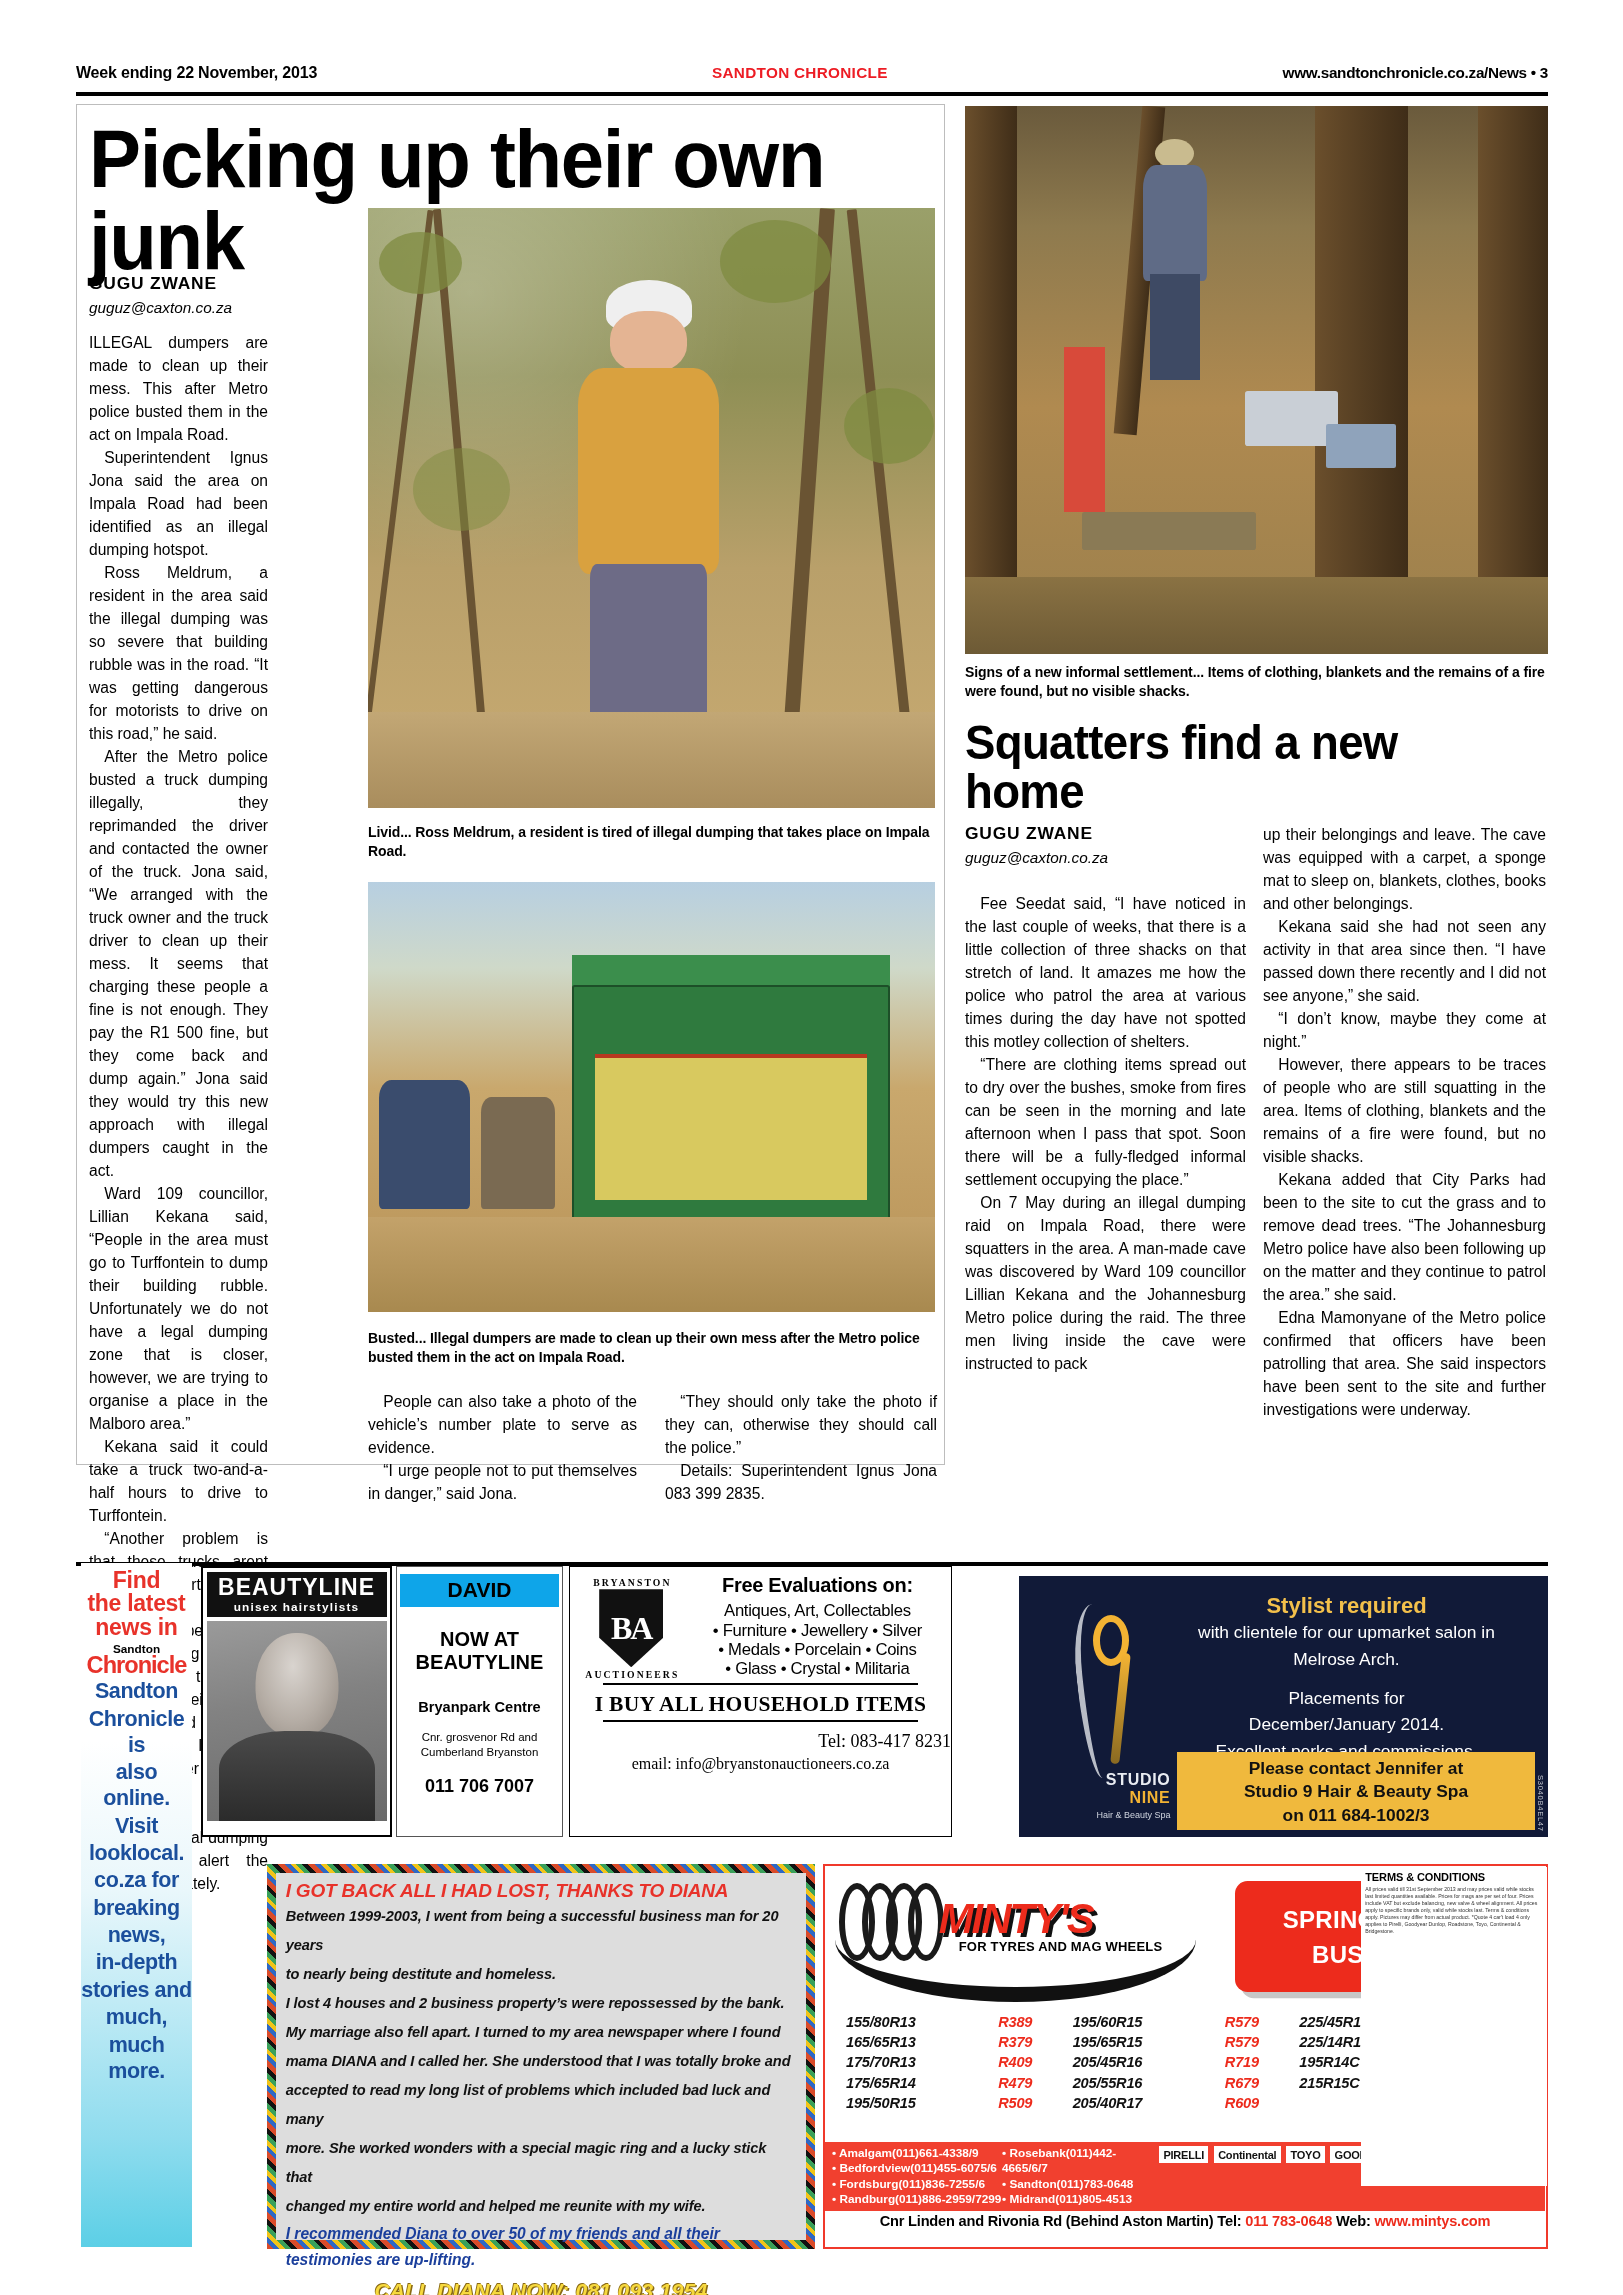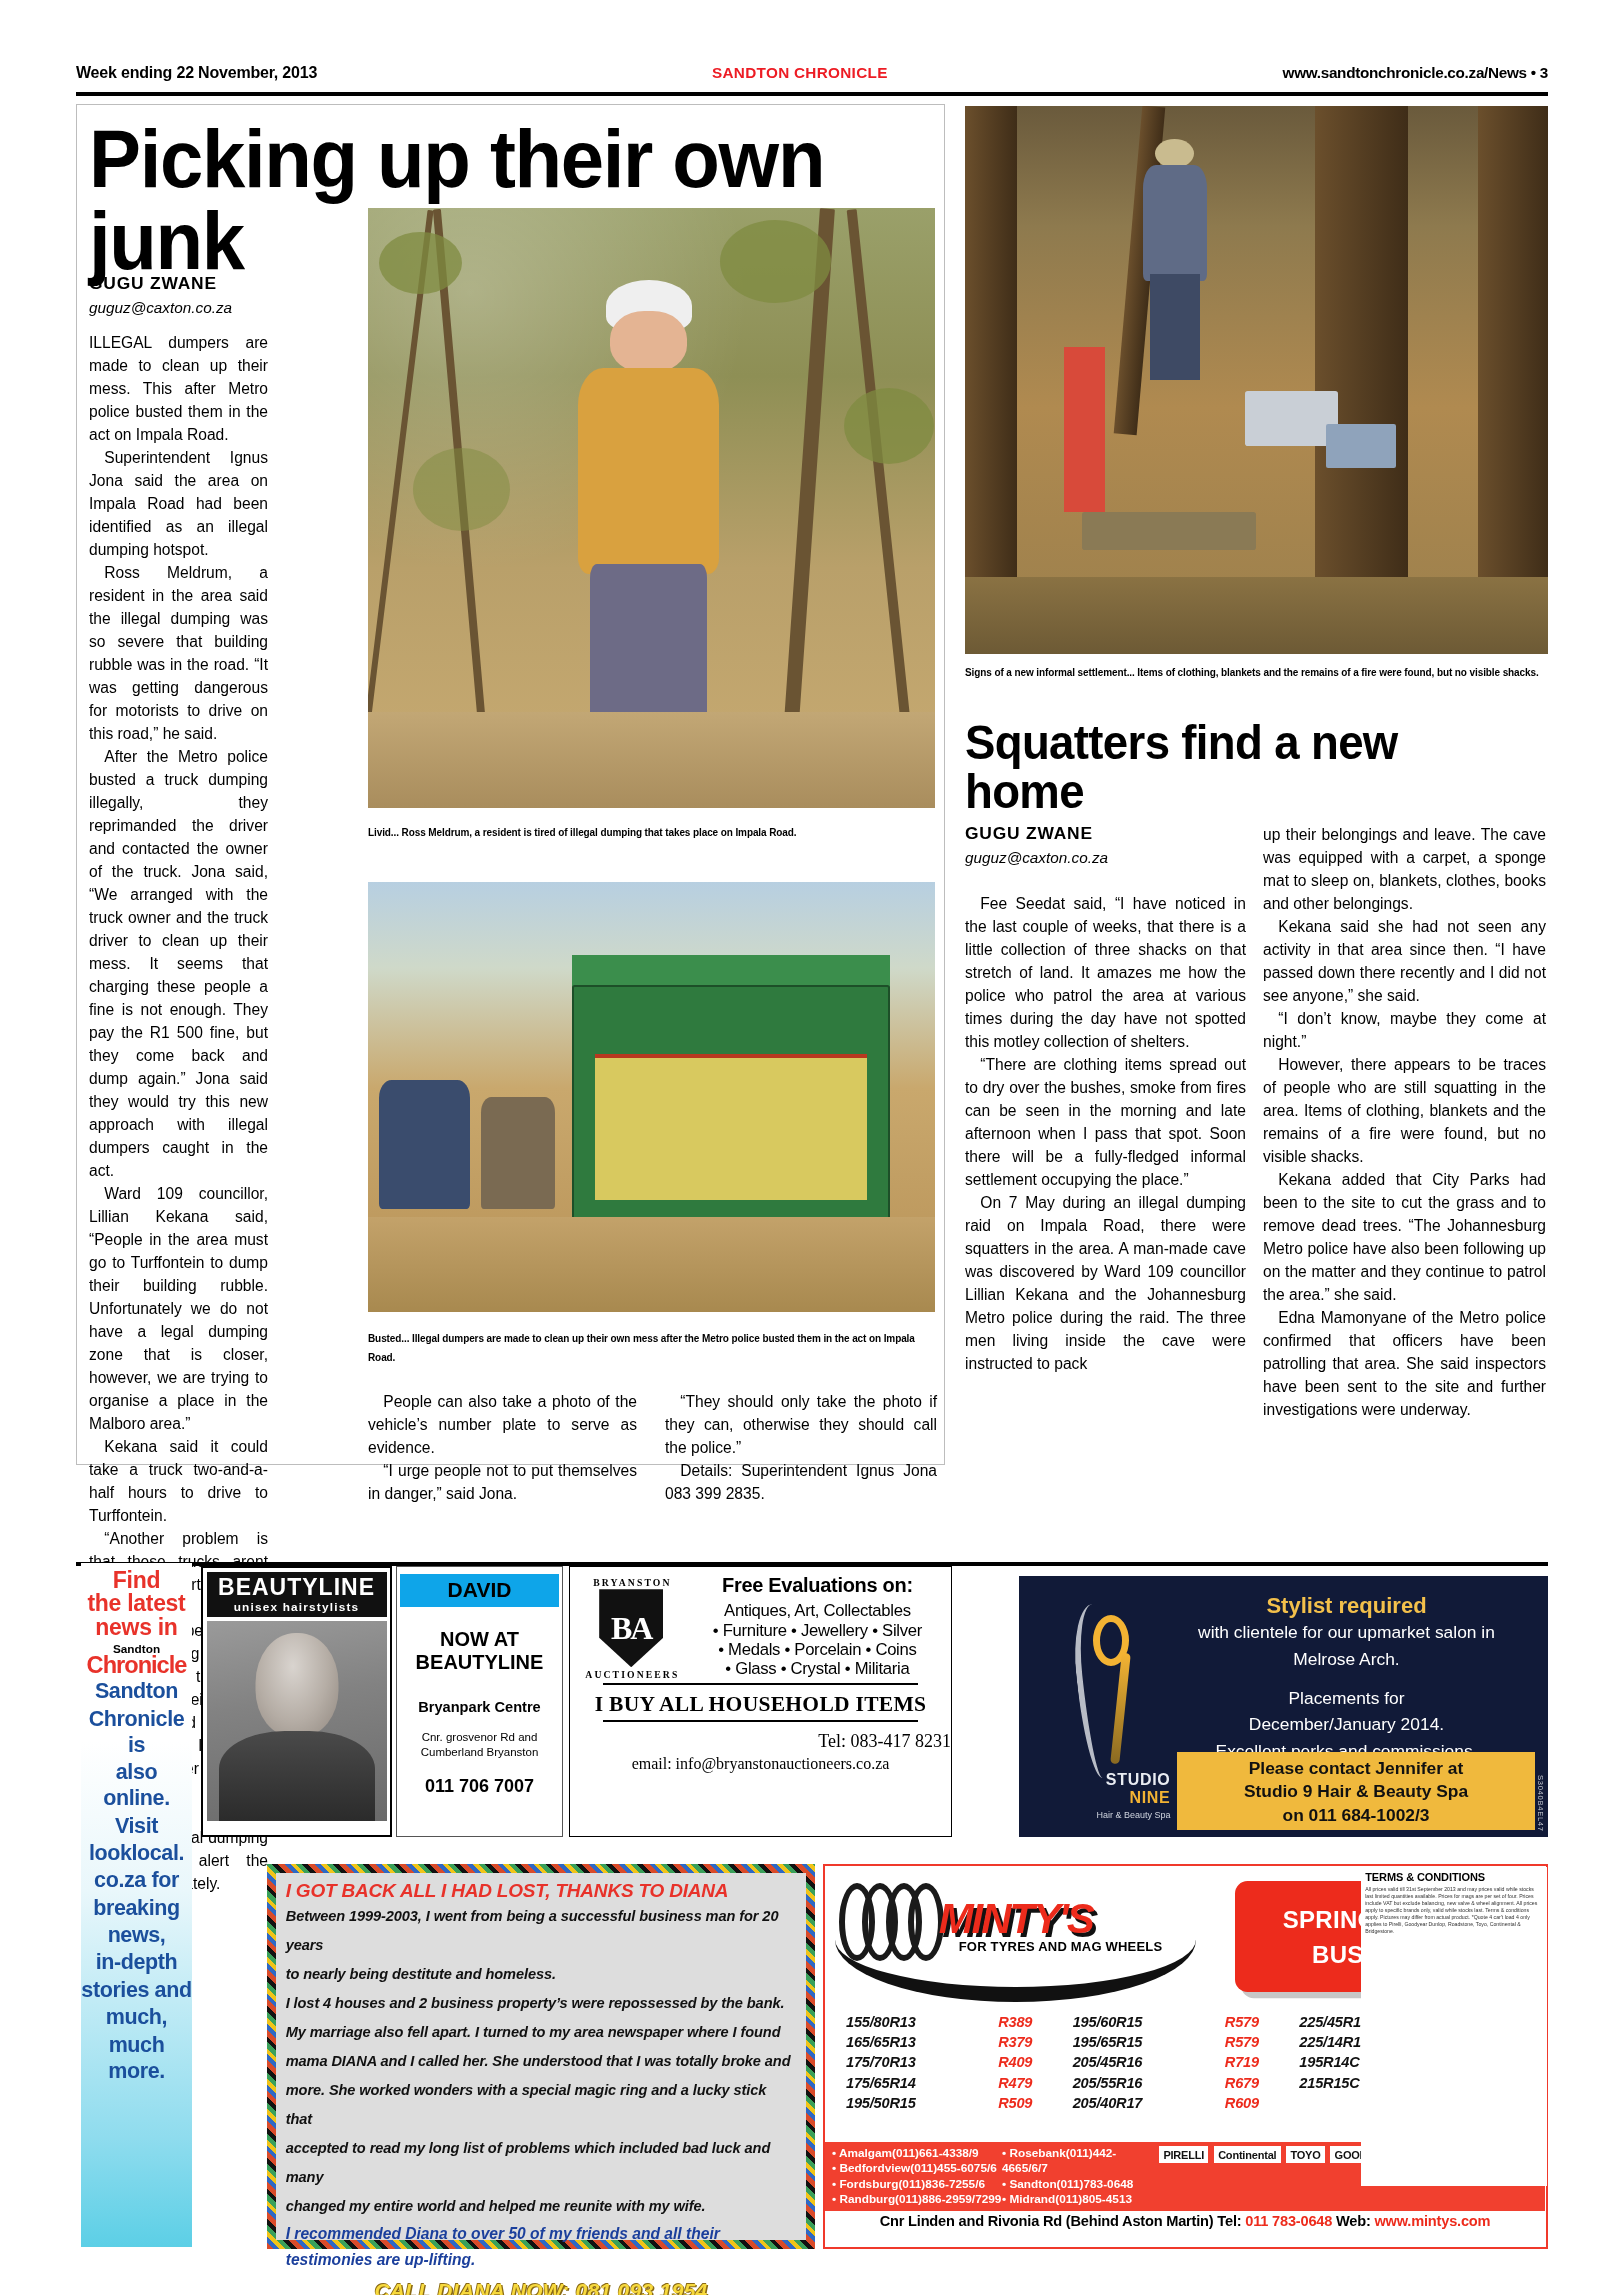--- a/index.html
+++ b/index.html
@@ -59,21 +59,21 @@
   }
   .bodycol p { text-indent: 15.3px; margin: 0; }
   .bodycol p.lead { text-indent: 0; }
 
   
   .a1-c1 { position: absolute; left: 89px; top: 273px; width: 177px; }
   .a1-c1-text { position: absolute; left: 89px; top: 331px; width: 179px; height: 1131px; }
 
   
   .ph1 { position: absolute; left: 368px; top: 208px; width: 567px; height: 600px; overflow: hidden; }
-  .cap { font-size: 10px; font-weight: bold; line-height: 19.4px; letter-spacing: -0.1px; }
+  .cap { font-size: 14px; font-weight: bold; line-height: 19.4px; letter-spacing: -0.1px; }
   .cap1 { position: absolute; left: 368px; top: 823px; width: 569px; }
 
   
   .ph2 { position: absolute; left: 368px; top: 882px; width: 567px; height: 430px; overflow: hidden; }
   .cap2 { position: absolute; left: 368px; top: 1329px; width: 569px; }
 
   
   .a1-b1 { position: absolute; left: 368px; top: 1390px; width: 269px; }
   .a1-b2 { position: absolute; left: 665px; top: 1390px; width: 272px; }
 
@@ -448,22 +448,22 @@
 </div>
 
 <div class="ad-diana">
   <div class="diana-in">
     <div class="d-h">I GOT BACK ALL I HAD LOST, THANKS TO DIANA</div>
     <div class="d-p">Between 1999-2003, I went from being a successful business man for 20 years</div>
     <div class="d-p">to nearly being  destitute and homeless.</div>
     <div class="d-p">I lost 4 houses and 2 business property’s were repossessed by the bank.</div>
     <div class="d-p">My marriage also fell apart. I turned to my area newspaper where I found</div>
     <div class="d-p">mama DIANA and I called her. She understood that I was totally broke and</div>
+    <div class="d-p">accepted to read  my long list of problems which included bad luck and many</div>
     <div class="d-p">more. She worked wonders with a special magic ring and a lucky stick that</div>
-    <div class="d-p">accepted to read  my long list of problems which included bad luck and many</div>
     <div class="d-p">changed my entire world and helped  me reunite with my wife.</div>
     <div class="d-blue">I recommended Diana to over 50 of my friends  and all their</div>
     <div class="d-blue">testimonies are up-lifting.</div>
     <div class="d-call">CALL DIANA NOW: 081 093 1954</div>
   </div>
 </div>
 
 <div class="ad-minty">
   <div class="mt-logo">
     <div class="mt-arc"></div>

